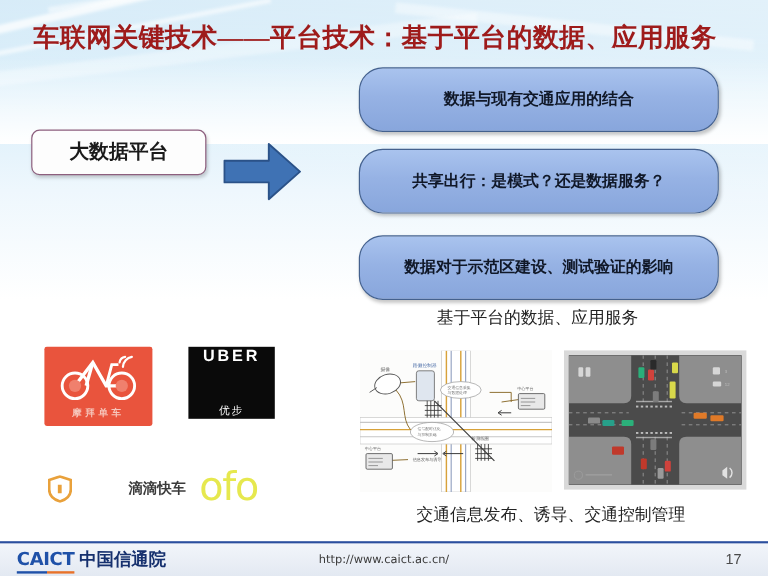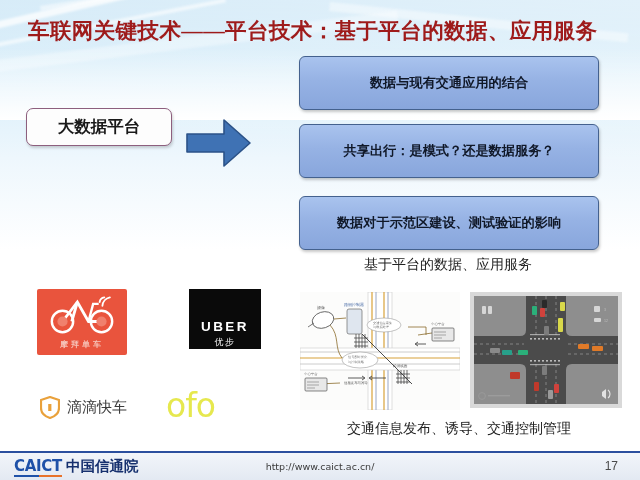--- a/index.html
+++ b/index.html
@@ -42,21 +42,21 @@
   }
   #box-bigdata{left:26px;top:108px;width:144px;height:36px;}
   #box-cloud  {left:26px;top:170px;width:144px;height:36px;}
 
   
   #arrow{position:absolute;left:186px;top:114px;width:66px;height:58px;}
 
   
   .bbox{
     position:absolute;left:299px;width:298px;
-    border:1.3px solid #44618e;border-radius:6px;
+    border:1.3px solid #44618e;border-radius:20px;
     background:linear-gradient(to bottom,#a9c3ee 0%,#96b2e4 45%,#88a6dc 100%);
     display:flex;align-items:center;justify-content:center;
     font-size:13.2px;font-weight:700;color:#101828;
     box-shadow:1px 2px 3px rgba(0,0,0,.22);
     text-align:right;line-height:1.2;font-family:Liberation Serif, serif;
   }
   #bbox-1{top:56px;height:52px;}
   #bbox-2{top:124px;height:52px;}
   #bbox-3{top:196px;height:52px;}
 
@@ -72,30 +72,30 @@
     position:absolute;left:37px;top:289px;width:90px;height:66px;
     background:#e9543d;border-radius:2px;overflow:hidden;
   }
   #logo-mobike .mb-txt{
     position:absolute;left:0;bottom:5px;width:100%;text-align:center;
     font-size:8px;color:#f6c6bb;letter-spacing:3px;font-weight:700;
   }
   #logo-uber{
     position:absolute;left:157px;top:289px;width:72px;height:60px;
     background:#0a0a0a;display:flex;flex-direction:column;
-    align-items:center;justify-content:flex-end;margin-left:32px;
+    align-items:center;justify-content:space-between;
   }
   #logo-uber .u1{color:#fff;font-size:13.5px;font-weight:700;letter-spacing:2.4px;}
   #logo-uber .u2{color:#fff;font-size:9px;letter-spacing:1.4px;margin-top:2px;}
 
   #logo-didi{
     position:absolute;left:40px;top:394px;width:115px;height:26px;
     display:flex;align-items:center;gap:7px;
   }
-  #logo-didi .dd-txt{font-size:15px;font-weight:400;color:#3b3b3b;}
+  #logo-didi .dd-txt{font-size:12px;font-weight:700;color:#3b3b3b;margin-left:40px;}
 
   #logo-ofo{
     position:absolute;left:166px;top:388px;width:90px;height:36px;
     font-size:33px;font-weight:400;color:#e6e84e;letter-spacing:-1px;
     line-height:36px;font-family:"DejaVu Sans",sans-serif;
   }
 
   
   #pic-intersection{
     position:absolute;left:300px;top:292px;width:160px;height:118px;

